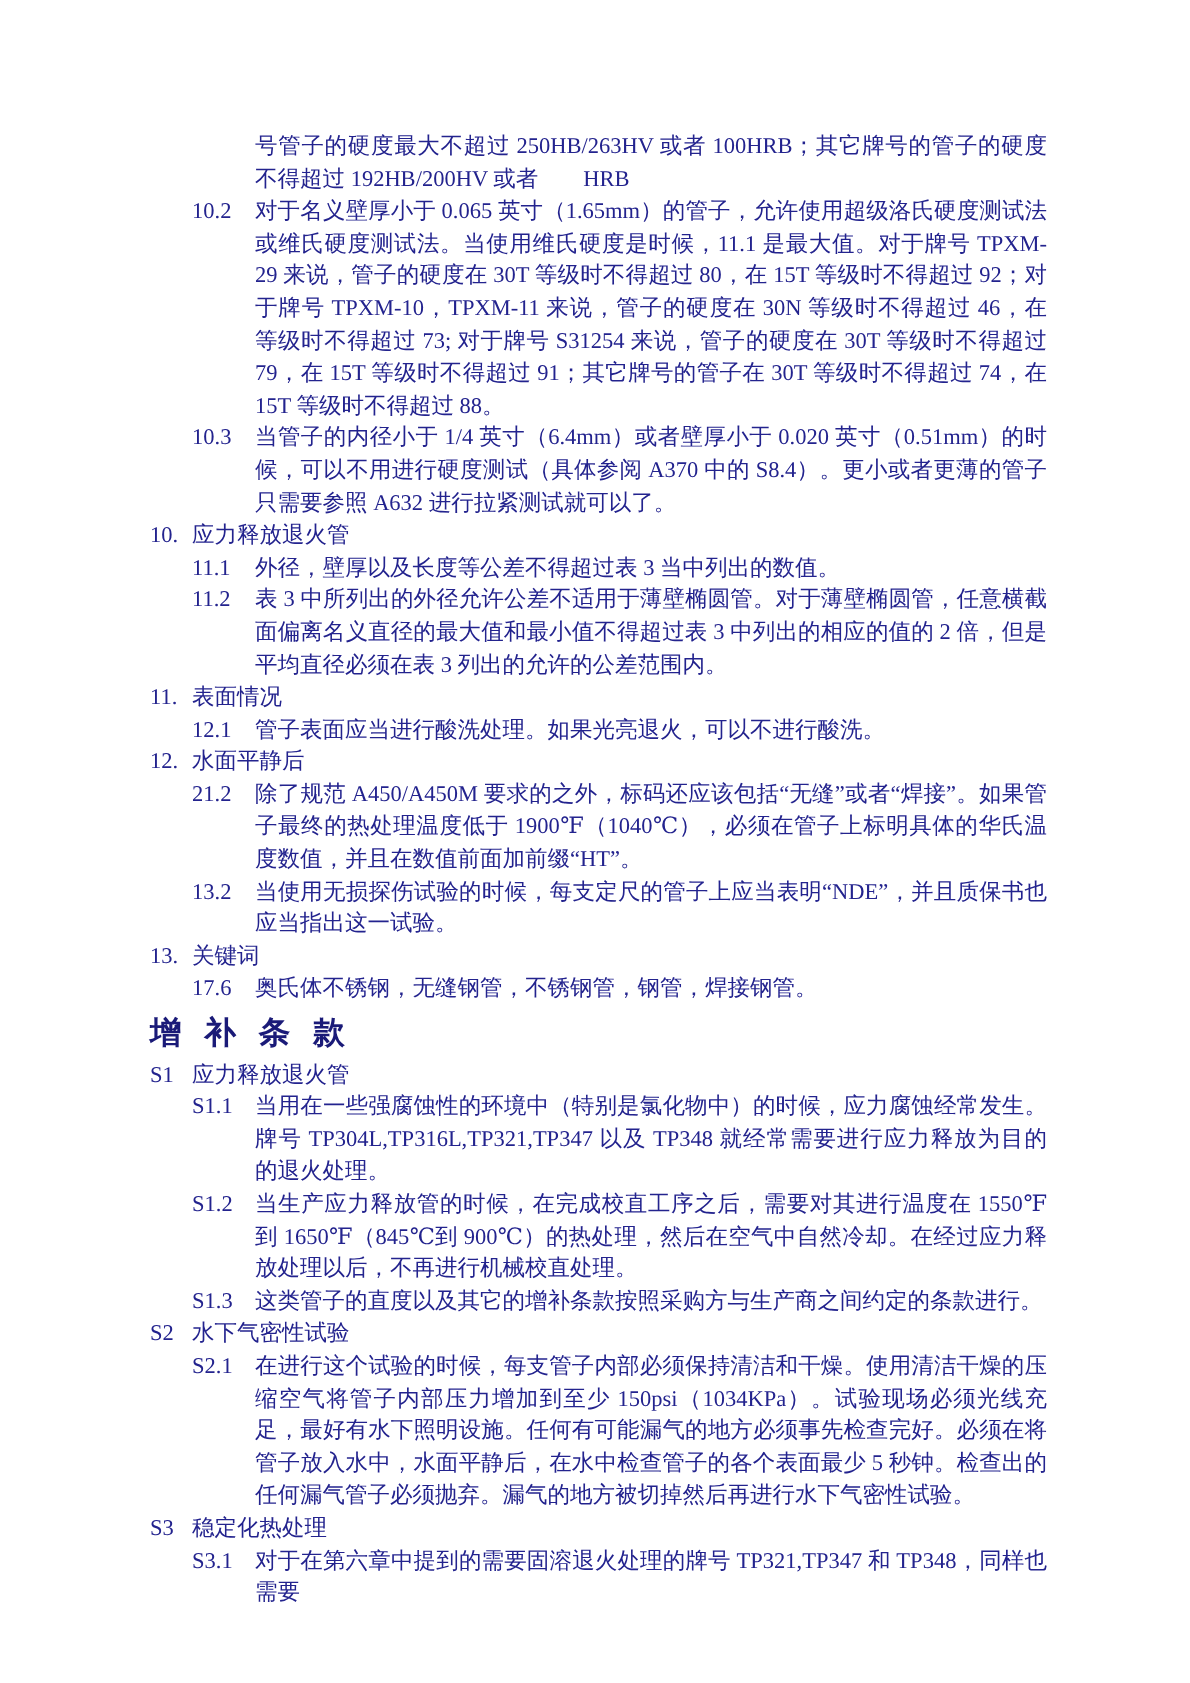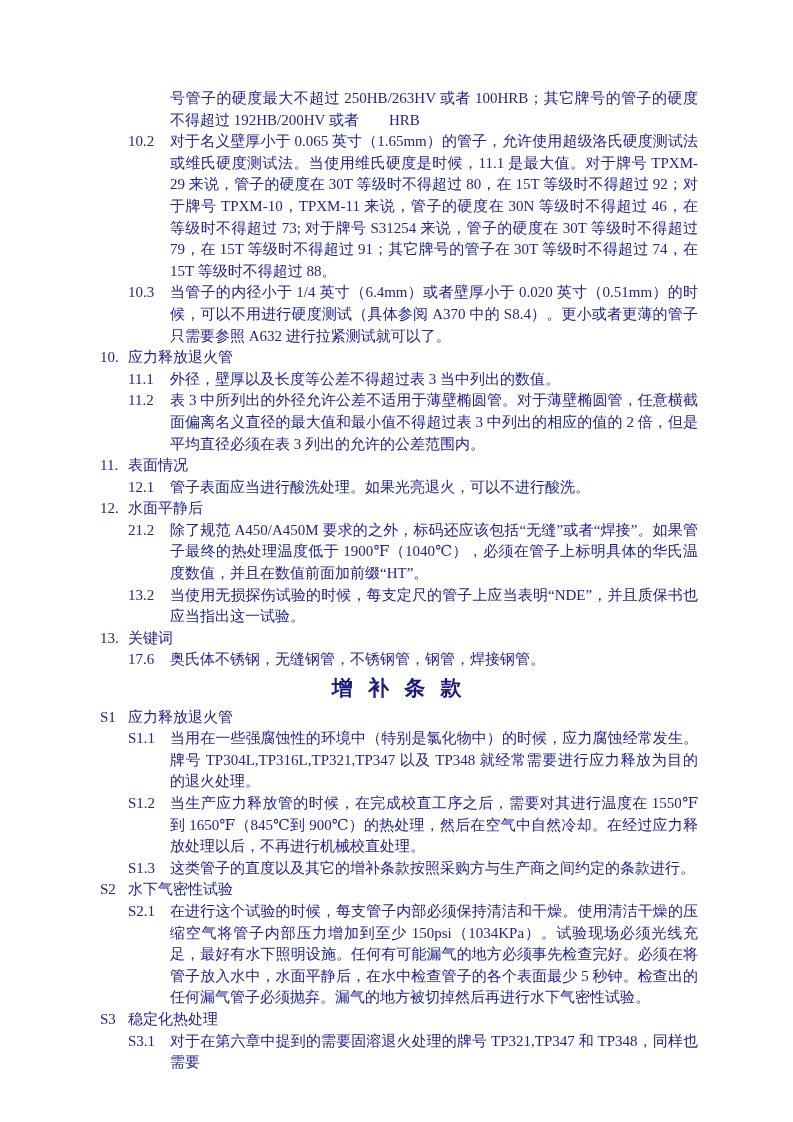--- a/index.html
+++ b/index.html
@@ -27,21 +27,21 @@
     justify-content: flex-end;
   }
   .clause .num { flex: 0 0 42px; }
   .clause .body { flex: 1; text-align: justify; }
   .section {
     display: flex;
   }
   .section .num { flex: 0 0 28px; }
   .section .body { flex: 1; }
   .sup-title {
-    text-align: center;
+    text-align: left;
     font-weight: bold;
     font-size: 21px;
     letter-spacing: 5px;
     margin: 7px 0 7px 0;
     color: #1a1a78;
   }
 </style>
 </head>
 <body>
 

